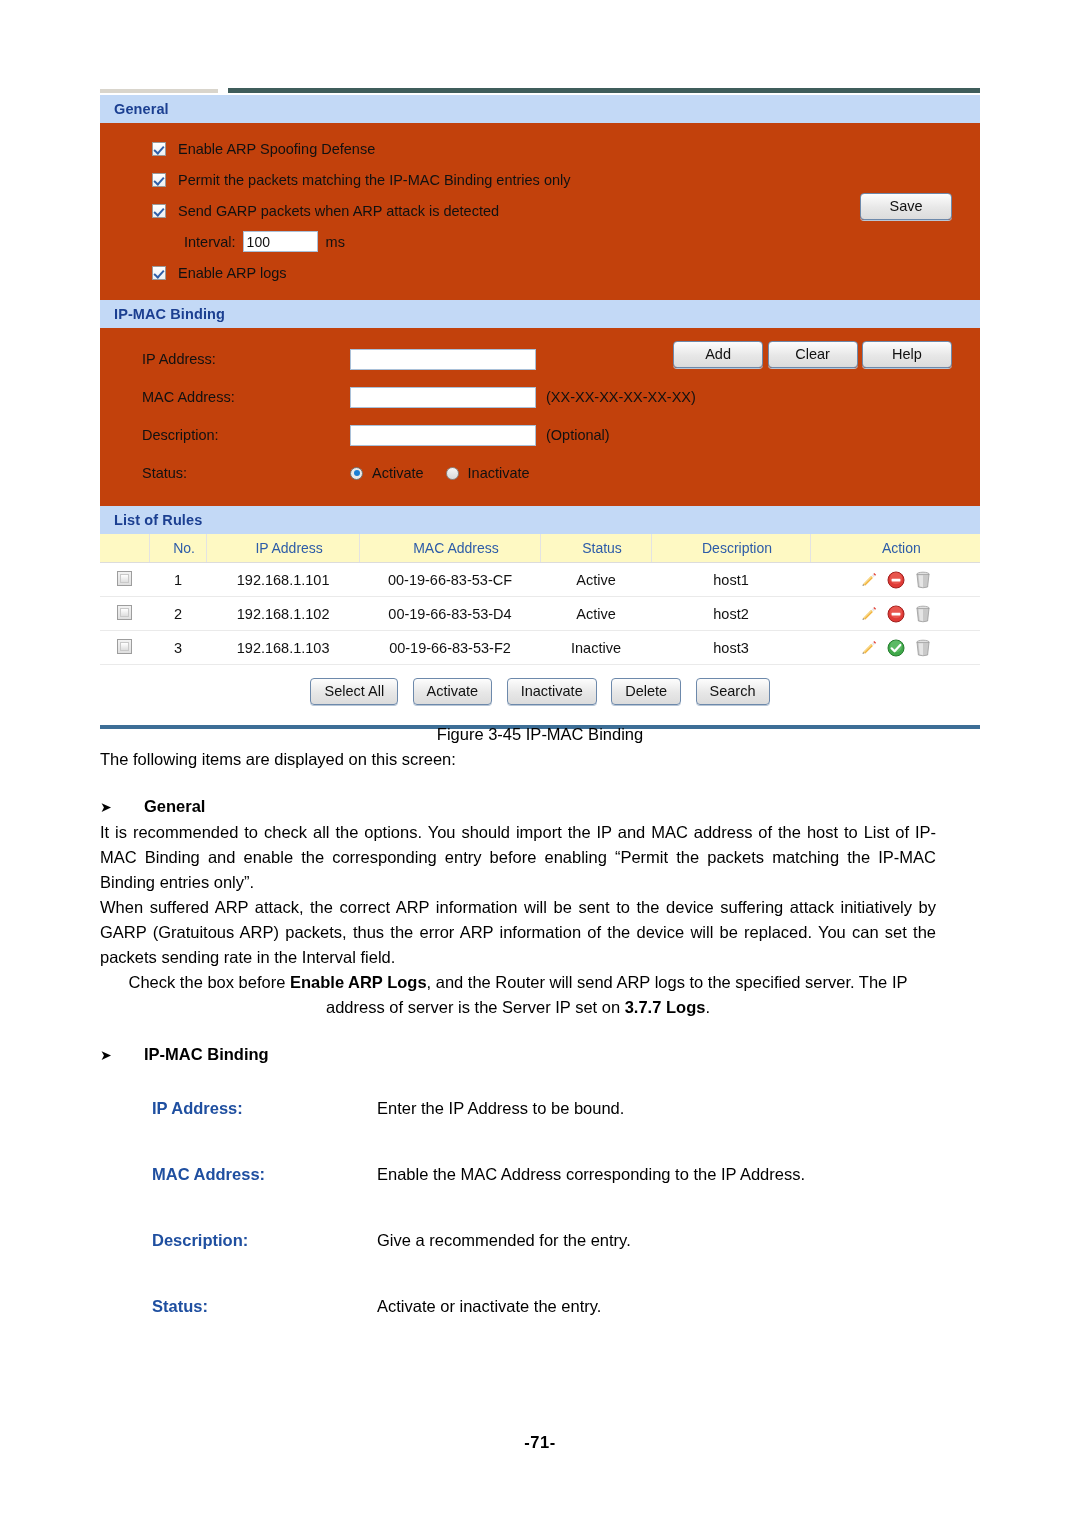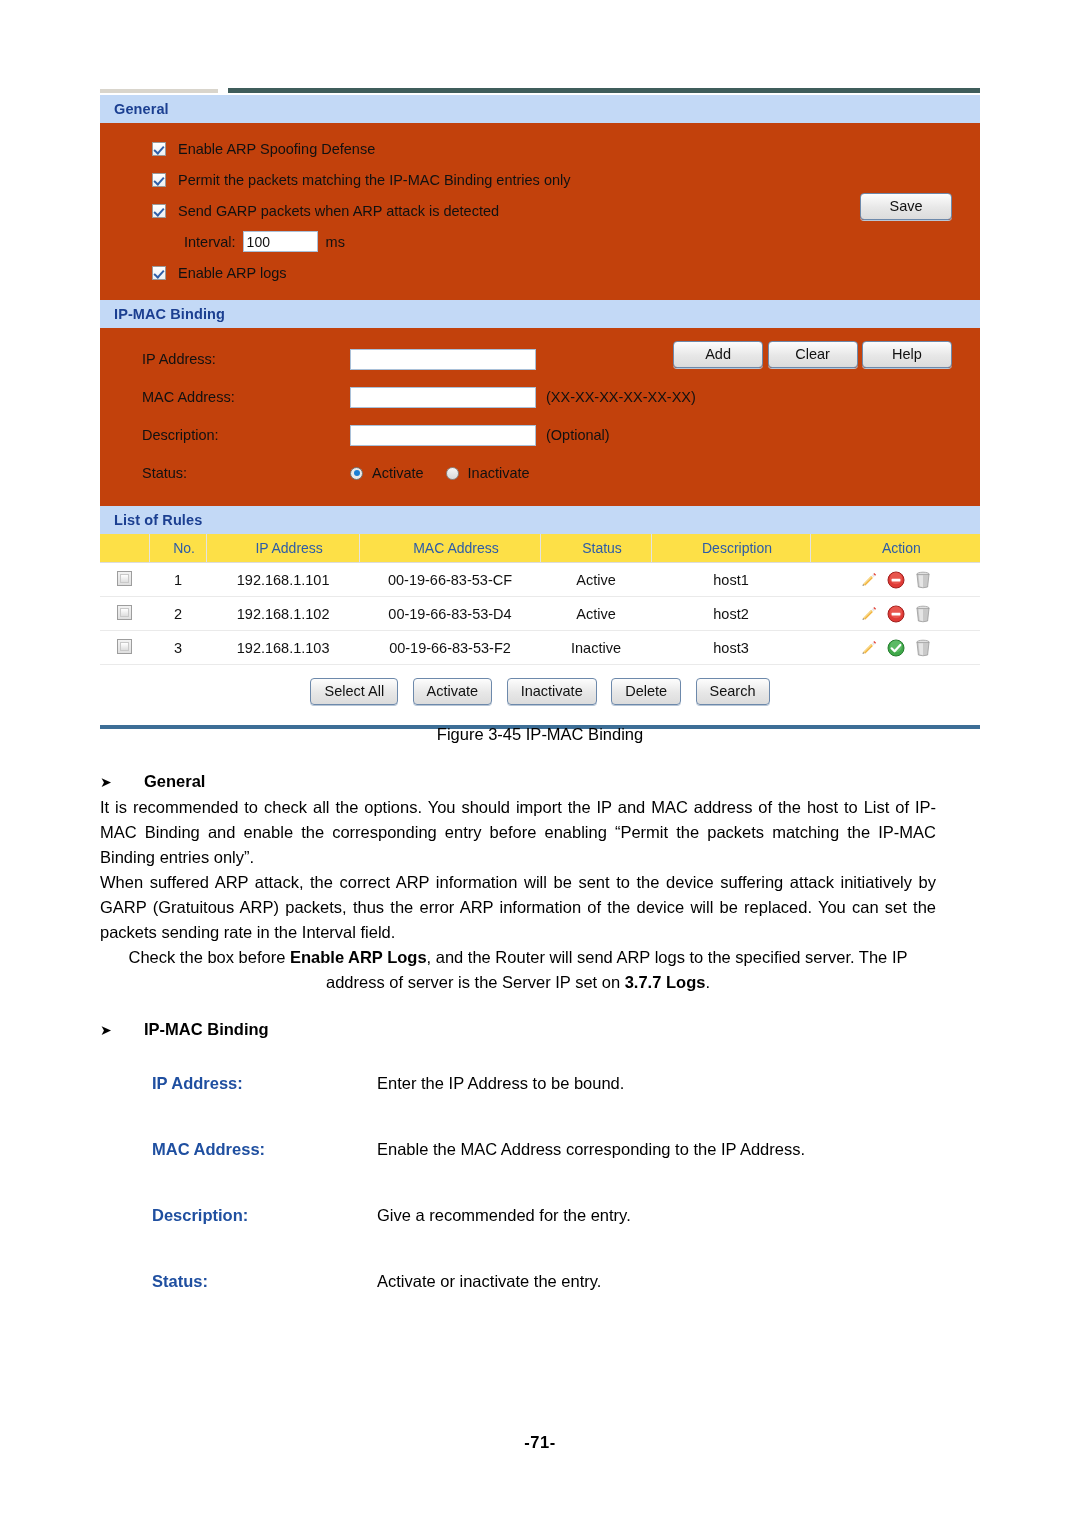--- a/index.html
+++ b/index.html
@@ -213,21 +213,21 @@
   }
 
   
   .rules-body { background: #fff; }
   table.rules {
     width: 880px;
     border-collapse: collapse;
     font-size: 14px;
   }
   table.rules th {
-    background: #fde047;
+    background: #fef9c3;
     color: #2d5ca8;
     font-weight: normal;
     font-size: 14px;
     padding: 6px 0 6px 12px;
     border-right: 1px solid #e3e3e3;
     border-bottom: 1px solid #dcdcdc;
   }
   table.rules th:last-child { border-right: none; }
   table.rules td {
     padding: 7px 0 7px 0;
@@ -576,20 +576,21 @@
     </div>
   </div>
 
   <div class="bottomrule"></div>
 </div>
 
 <div class="doc">
 
   <div class="figcaption">Figure 3-45 IP-MAC Binding</div>
 
+  <p class="intro">The following items are displayed on this screen:</p>
 
   <div class="bullet-head">
     <span class="arrow">➤</span>
     <span>General</span>
   </div>
 
   <p class="para">It is recommended to check all the options. You should import the IP and MAC address of the host to List of IP-MAC Binding and enable the corresponding entry before enabling “Permit the packets matching the IP-MAC Binding entries only”.</p>
 
   <p class="para">When suffered ARP attack, the correct ARP information will be sent to the device suffering attack initiatively by GARP (Gratuitous ARP) packets, thus the error ARP information of the device will be replaced. You can set the packets sending rate in the Interval field.</p>
 

